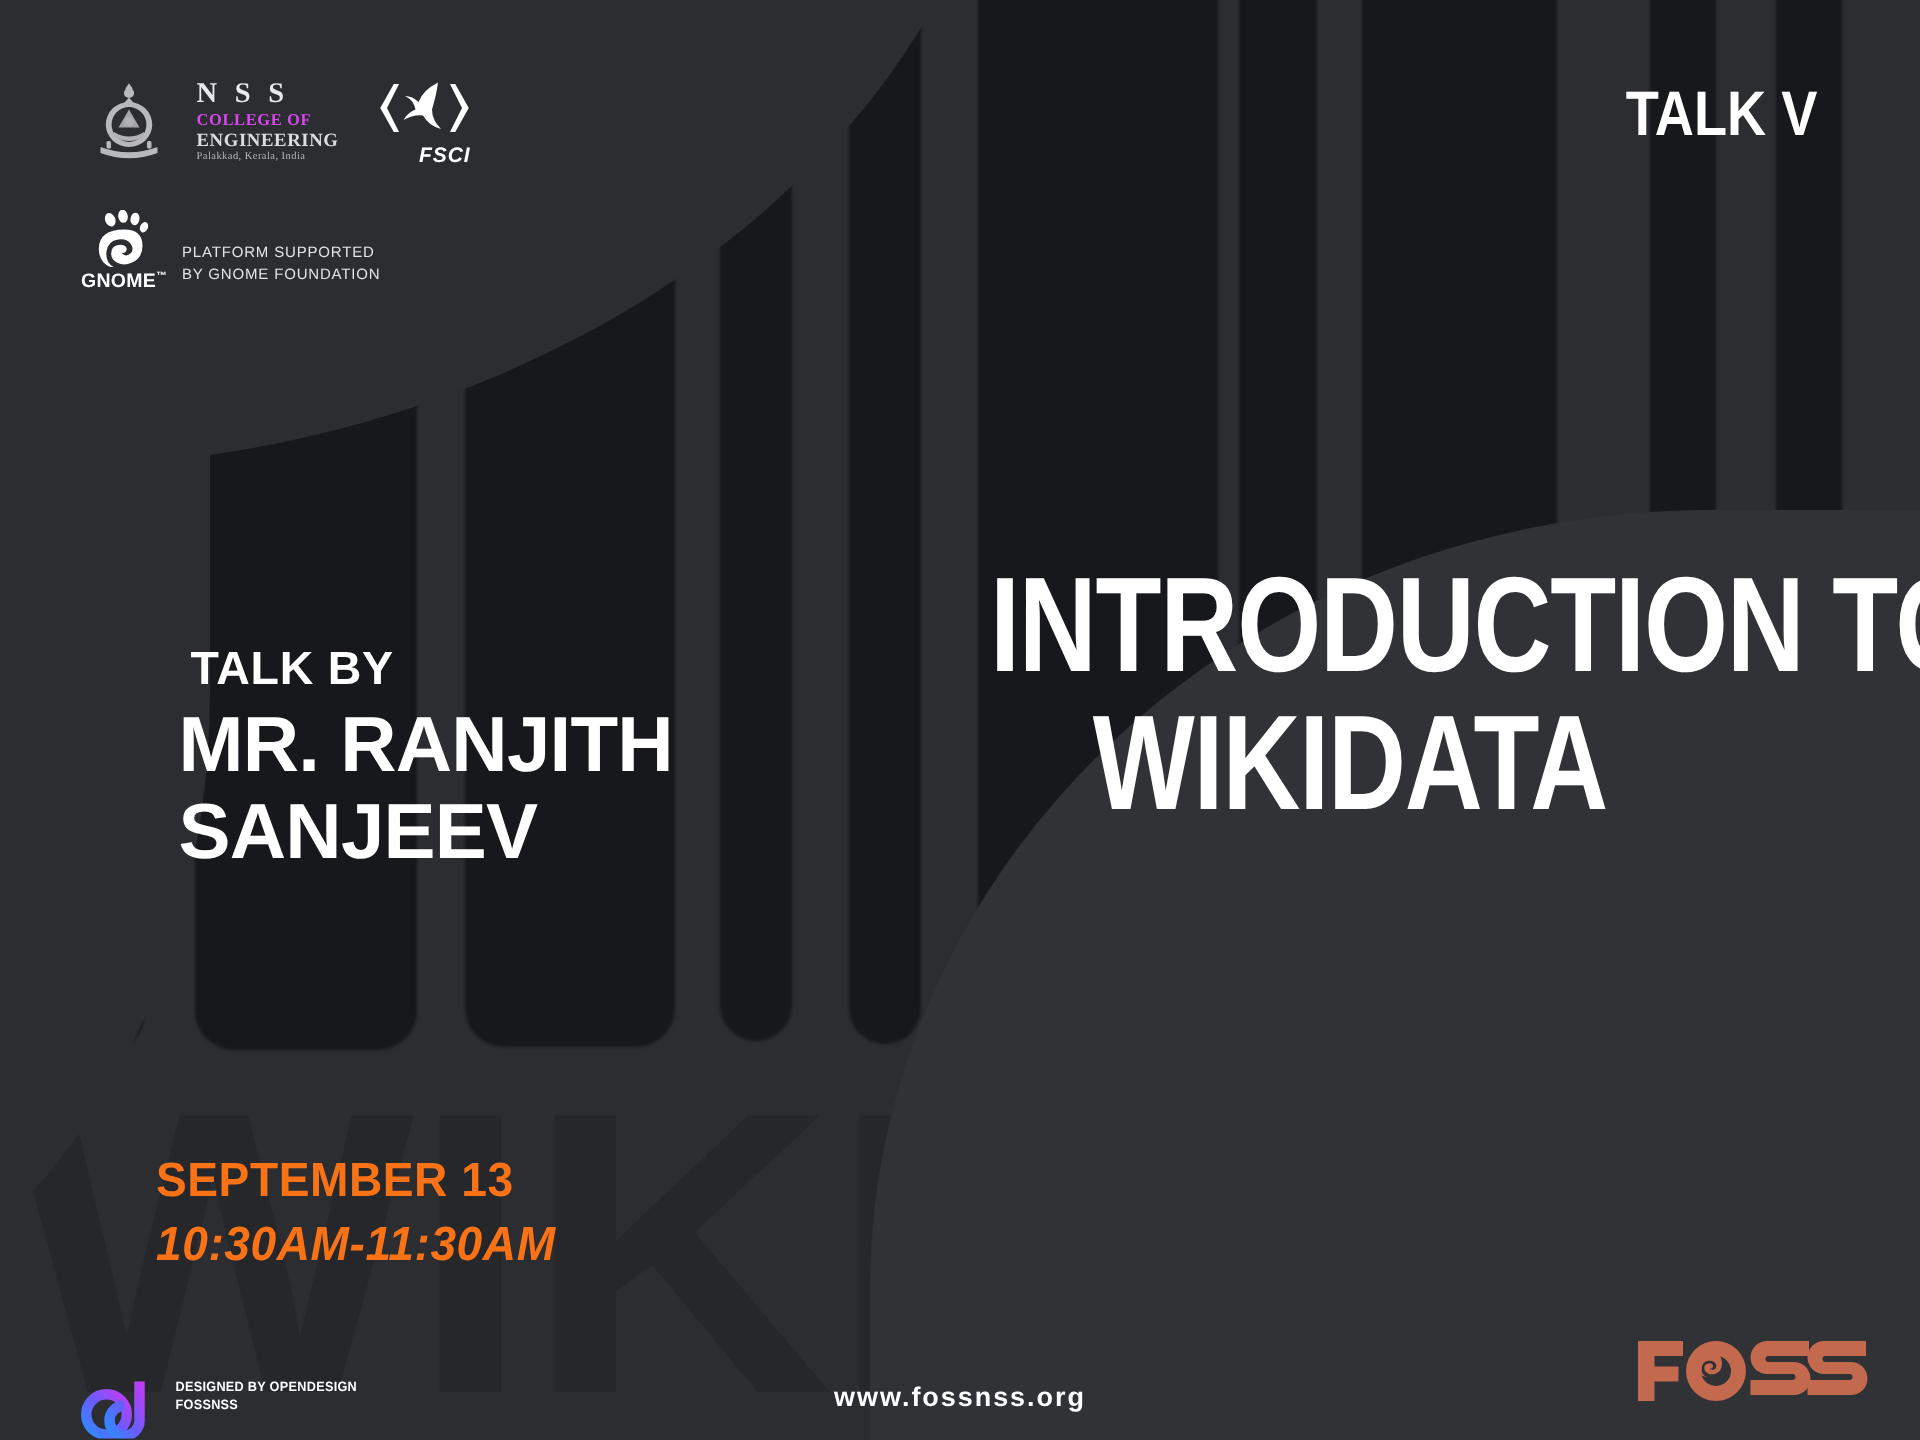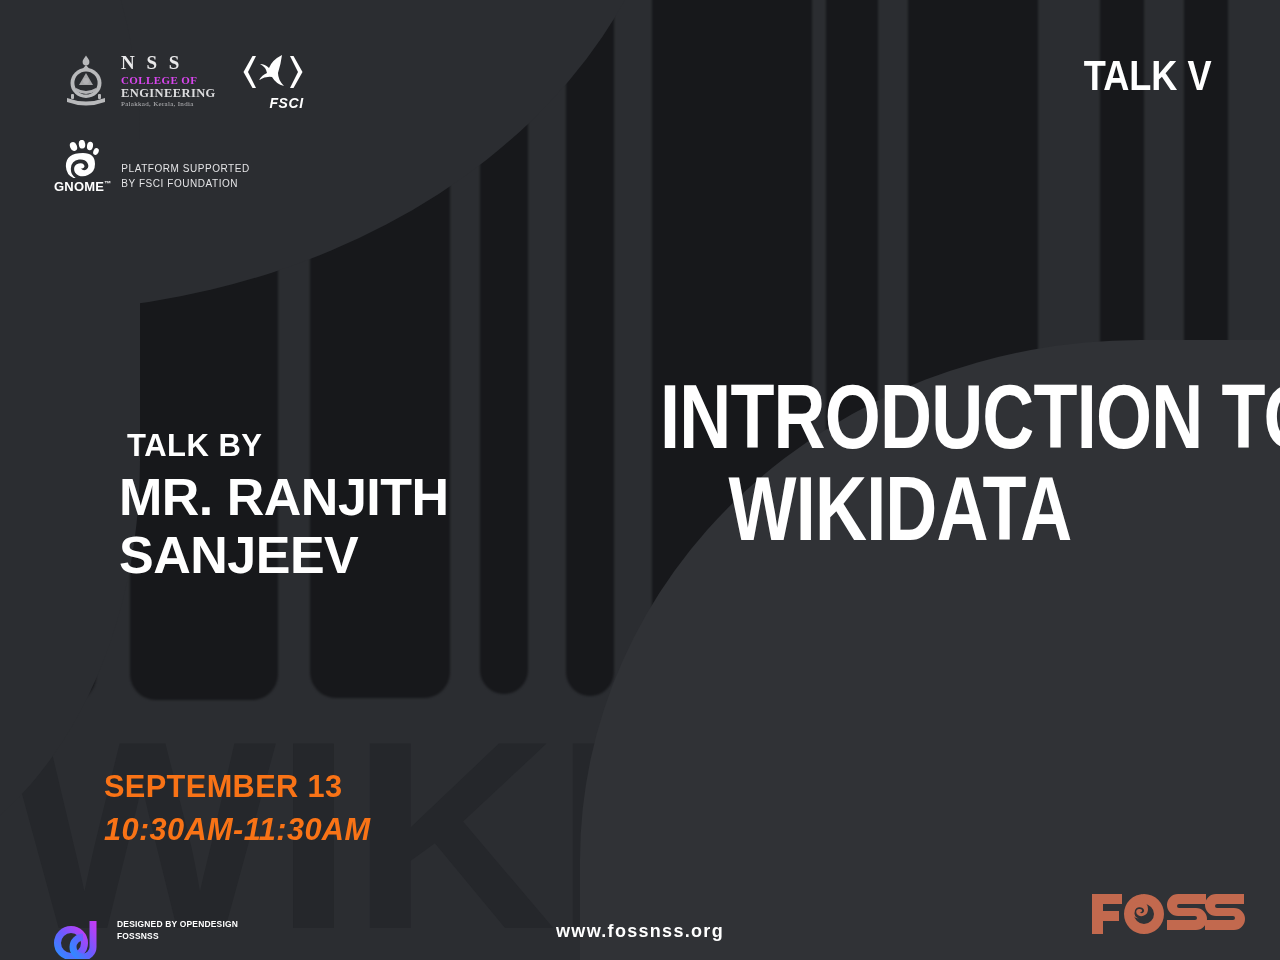--- a/index.html
+++ b/index.html
@@ -72,21 +72,21 @@
 
   
   .content { position:absolute; inset:0; z-index:6; }
 
   
   .logo-row {
     position:absolute; left:62px; top:50px;
     display:flex; align-items:center; gap:26px;
   }
 
-  .nsslogo { display:flex; align-items:center; gap:11px; }
+  .nsslogo { display:flex; align-items:center; gap:21px; }
 
   .nss-emblem { width:48px; height:54px; flex:0 0 auto; opacity:.82; }
 
   .nss-text { display:flex; flex-direction:column; line-height:1; }
   .nss-line1 {
     font-size:19px; font-weight:700; color:#e9e9ea;
     letter-spacing:3.5px; font-family:"Liberation Serif", serif;
   }
   .nss-line2 {
     font-size:11px; font-weight:700; color:#d946ef;
@@ -280,21 +280,21 @@
             <ellipse cx="19" cy="4.2" rx="3.2" ry="4.4" transform="rotate(-8 19 4.2)"></ellipse>
             <ellipse cx="27" cy="6" rx="3" ry="4.2" transform="rotate(10 27 6)"></ellipse>
             <ellipse cx="33" cy="11.5" rx="2.6" ry="3.6" transform="rotate(24 33 11.5)"></ellipse>
             <path d="M20 13 q12 0 12 11 q0 8 -7 11 q-5 2.4 -9.5 0.4 q-4.4 -2 -4.4 -6.4 q0 -4.6 4.6 -5.6 q3.4 -0.8 5 1 q1.6 1.8 0 3.4 q-1.4 1.4 -3 0.4 q2.8 3.6 6 1 q3 -2.6 0.6 -6.4 q-2.6 -4 -8.4 -3.2 q-7.4 1 -8 8.6 q-0.6 8.4 7.6 11 q-12 -1.4 -12.6 -12.6 Q2.4 13 20 13 Z"></path>
           </g>
         </svg>
         <div class="gnome-word"><span>GNOME</span><sup>™</sup></div>
       </div>
       <div class="gnome-support">
         <span>PLATFORM  SUPPORTED</span>
-        <span>BY FSCI FOUNDATION</span>
+        <span>BY GNOME FOUNDATION</span>
       </div>
     </div>
 
     <div class="talk-v">TALK V</div>
 
     <div class="main-title">
       <span class="ln">INTRODUCTION TO</span>
       <span class="ln">WIKIDATA</span>
     </div>
 

